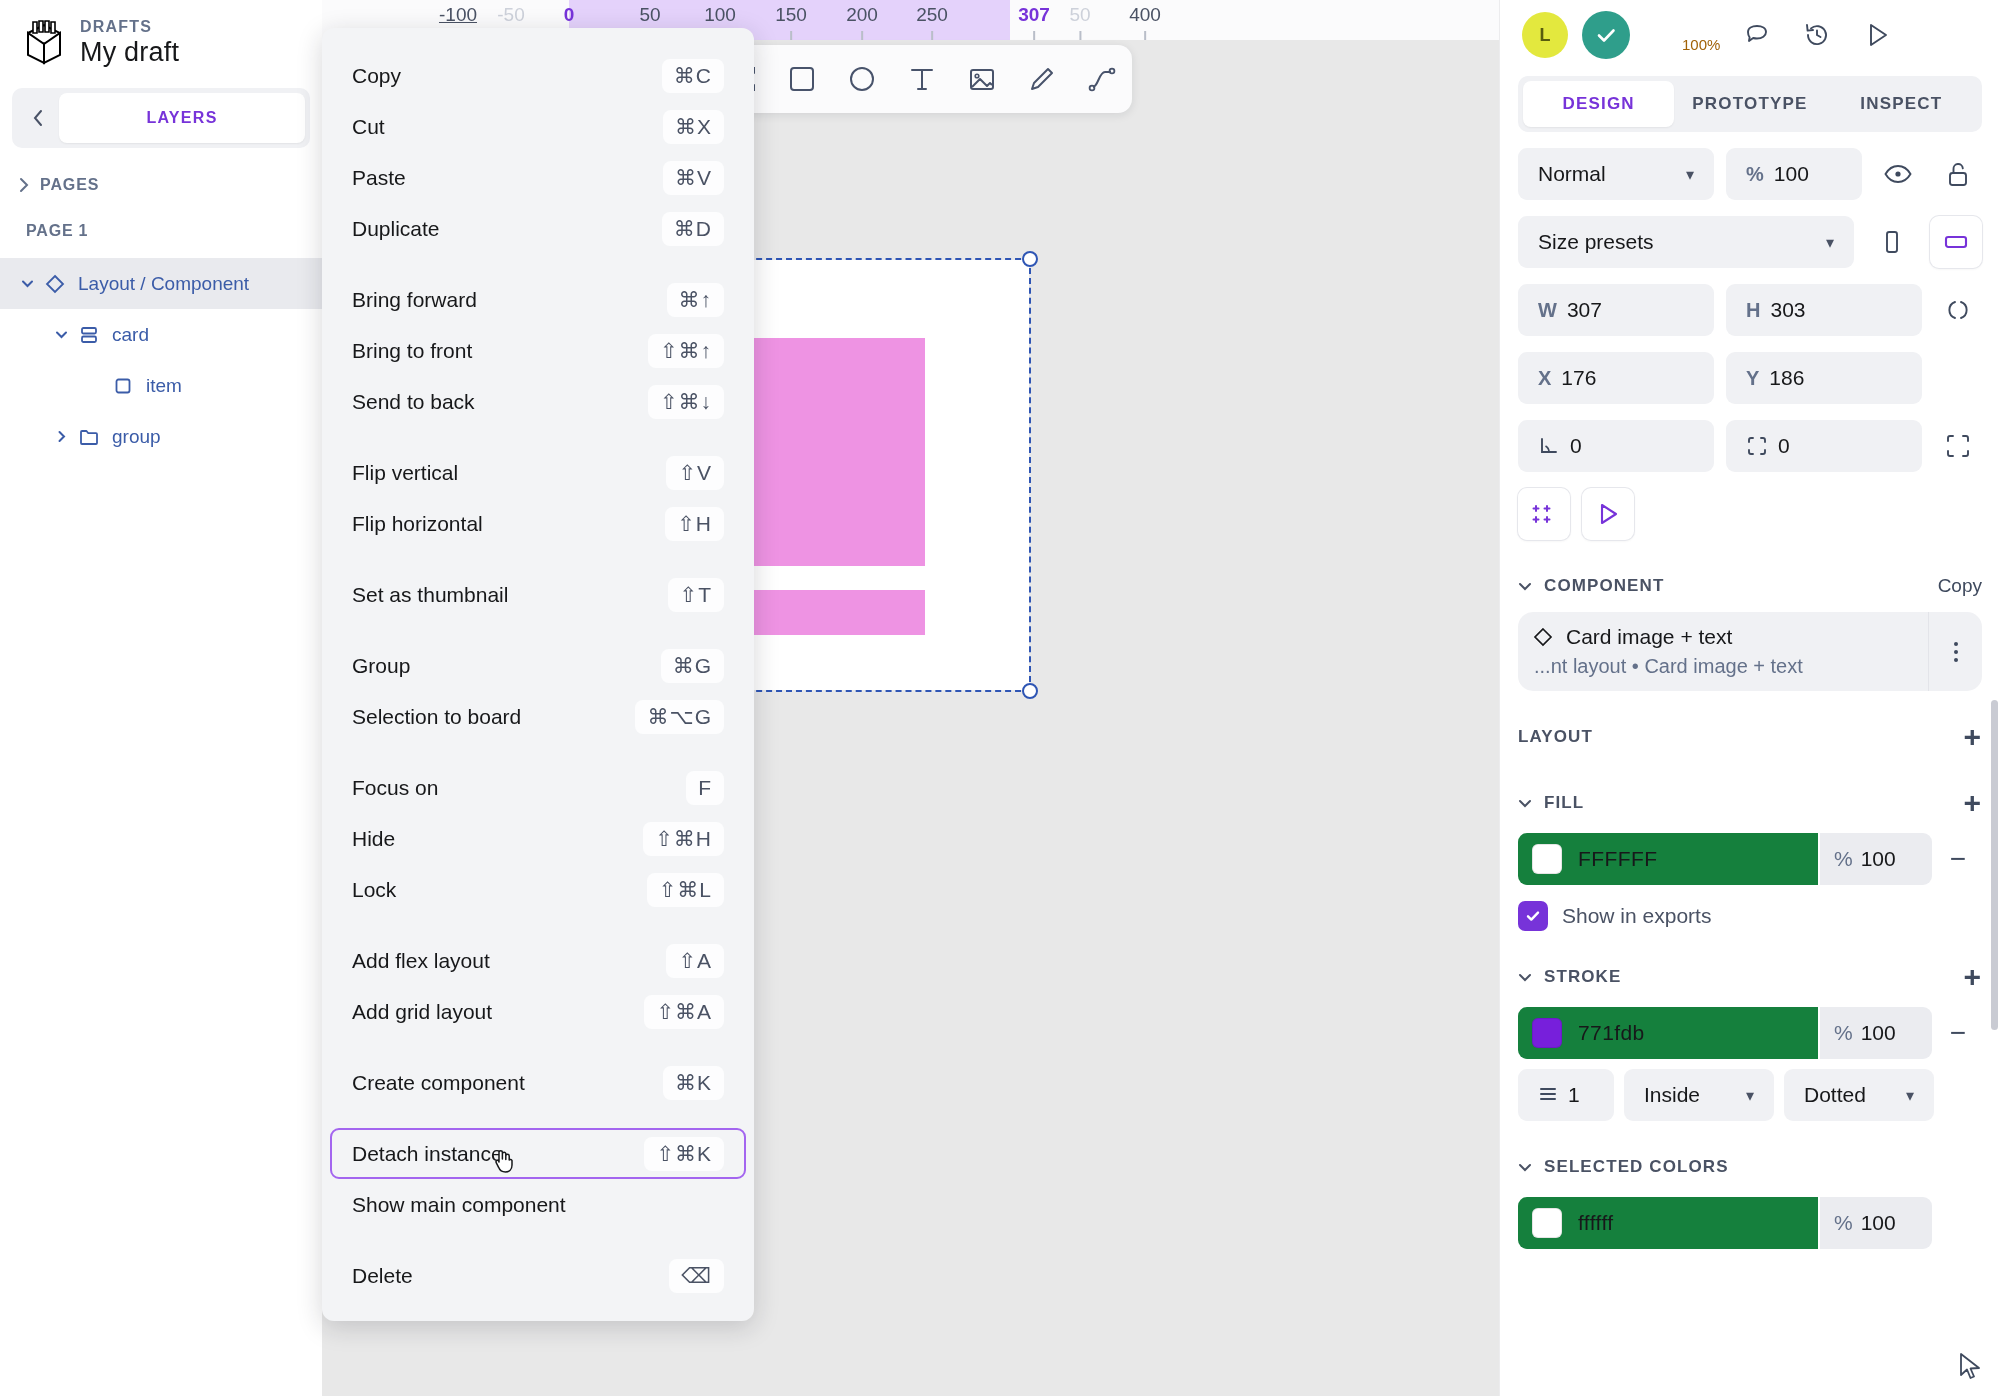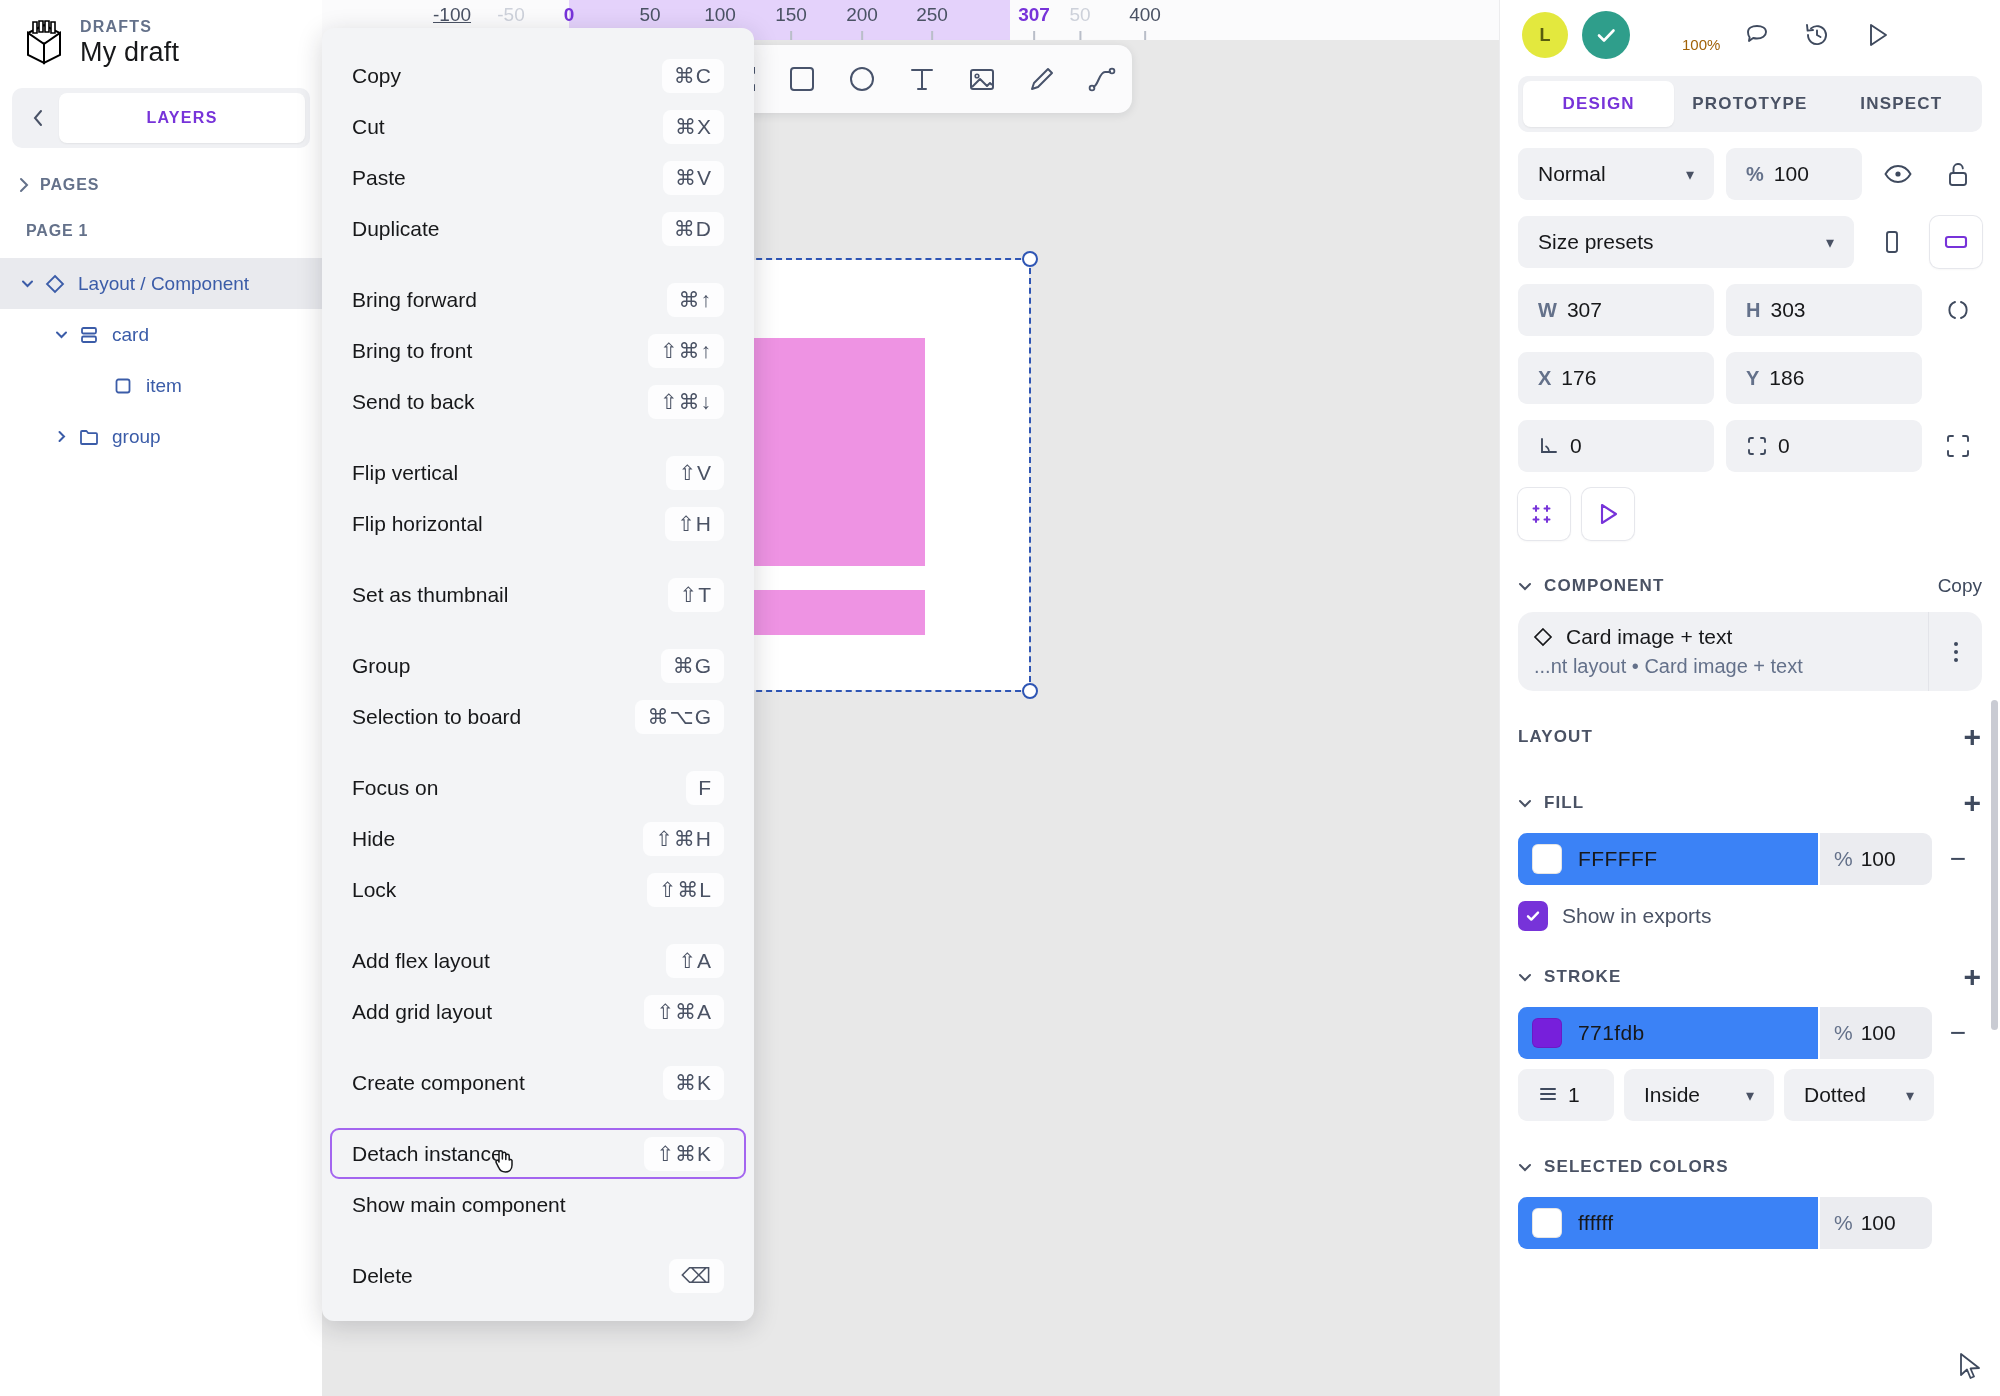--- a/index.html
+++ b/index.html
@@ -157,21 +157,21 @@
 
   .comp-card { margin:6px 18px 0 18px; background:#f0f1f4; border-radius:15px;
     display:flex; align-items:stretch; overflow:hidden; }
   .comp-body { flex:1; padding:13px 14px; }
   .comp-title { display:flex; align-items:center; gap:12px; font-size:21px; color:#17181a; }
   .comp-path { font-size:20px; color:#64718a; margin-top:6px; padding-left:2px; }
   .comp-menu { width:54px; display:flex; align-items:center; justify-content:center;
     border-left:1px solid #e3e4e9; color:#3f4a5e; font-size:24px; cursor:pointer; }
 
   .color-row { display:flex; align-items:center; gap:2px; padding:0 18px; margin-top:10px; }
-  .swatch-field { flex:1; height:52px; background:#3b82f6;
+  .swatch-field { flex:1; height:52px; background:#15803d;
     border-radius:9px 0 0 9px; display:flex; align-items:center; gap:16px; padding:0 14px; }
   .swatch { width:30px; height:30px; border-radius:6px; flex:none;
     box-shadow:inset 0 0 0 1px rgba(0,0,0,.10); }
   .hexval { font-size:21px; color:#17181a; letter-spacing:.4px; }
   .pct-field { width:112px; height:52px; background:#ebecf0; border-radius:0 9px 9px 0;
     display:flex; align-items:center; gap:8px; padding:0 14px; font-size:21px; color:#17181a; }
   .pct-field .pre { color:#64718a; }
   .minus { width:48px; display:flex; align-items:center; justify-content:center;
     font-size:28px; color:#3f4a5e; cursor:pointer; }
 
@@ -274,21 +274,21 @@
             </svg>
           </span>
           <span class="layer-label">group</span>
         </div>
       </div>
   </div>
 
   <div id="ruler">
     <div class="sel-band" id="ruler-band" style="left: 247px; width: 441px;"></div>
     <div id="ruler-ticks">
-        <div class="tick" style="left: 130px; text-decoration: underline;"><span>-100</span><span class="mark"></span></div>
+        <div class="tick" style="left: 136px; text-decoration: underline;"><span>-100</span><span class="mark"></span></div>
         <div class="tick dim" style="left: 189px;"><span>-50</span><span class="mark"></span></div>
         <div class="tick accent" style="left: 247px;"><span>0</span><span class="mark"></span></div>
         <div class="tick" style="left: 328px;"><span>50</span><span class="mark"></span></div>
         <div class="tick" style="left: 398px;"><span>100</span><span class="mark"></span></div>
         <div class="tick" style="left: 469px;"><span>150</span><span class="mark"></span></div>
         <div class="tick" style="left: 540px;"><span>200</span><span class="mark"></span></div>
         <div class="tick" style="left: 610px;"><span>250</span><span class="mark"></span></div>
         <div class="tick accent" style="left: 712px;"><span>307</span><span class="mark"></span></div>
         <div class="tick dim" style="left: 758px;"><span>50</span><span class="mark"></span></div>
         <div class="tick" style="left: 823px;"><span>400</span><span class="mark"></span></div>

